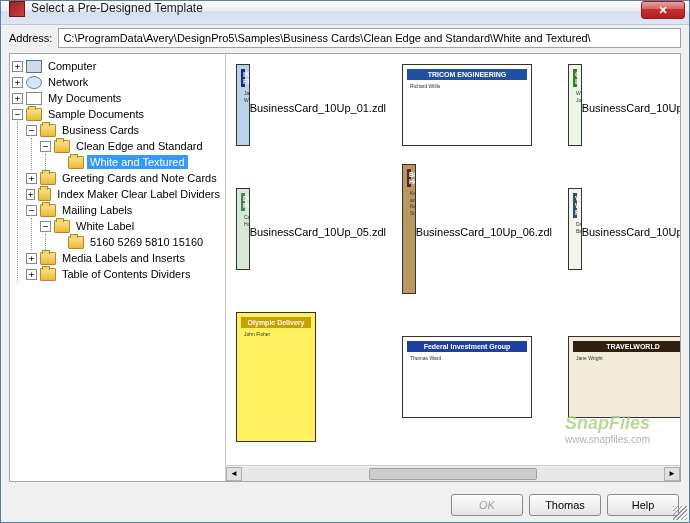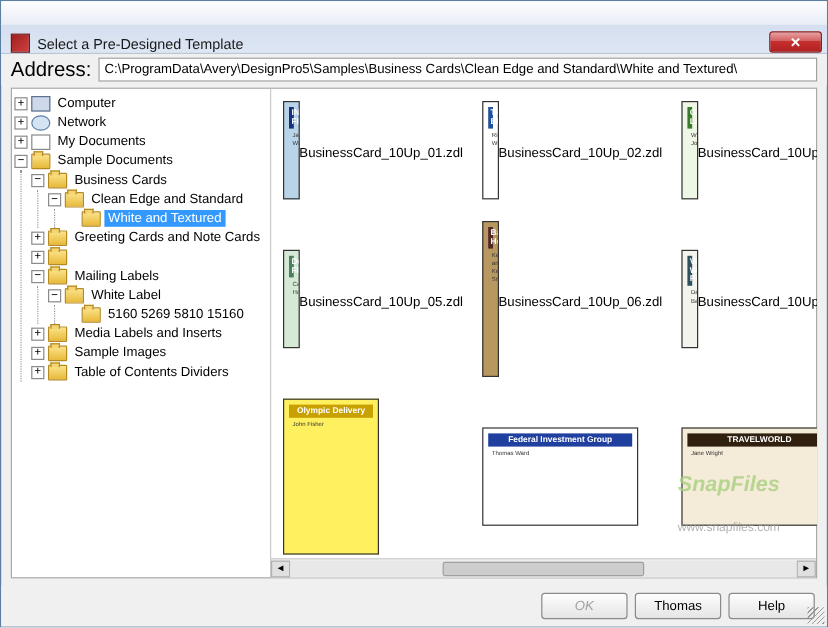--- a/index.html
+++ b/index.html
@@ -7,25 +7,25 @@
 
 .window {
   width: 690px; height: 523px;
   border: 1px solid #5a7fa0;
   background: #f0f0f0;
   display: flex; flex-direction: column;
   position: relative;
 }
 
 .titlebar {
-  height: 44px;
+  height: 24px;
   background: linear-gradient(to bottom, #fdfdfe, #e8edf5 45%, #d5dff0 46%, #dde6f3);
   border-bottom: 1px solid #b8c8d8;
-  display: flex; align-items: flex-end;
-  padding: 16px 4px 0 8px;
+  display: flex; align-items: flex-start;
+  padding: 0 4px 0 8px;
 }
 .titlebar .app-icon {
   width: 16px; height: 16px; margin-right: 6px;
   background: linear-gradient(135deg,#a02020,#d04040);
   border: 1px solid #701818;
 }
 .titlebar .title { flex: 1; color: #1a1a1a; font-size: 12px; }
 .close-btn {
   width: 44px; height: 18px;
   background: linear-gradient(to bottom,#e9a0a0,#d26060 45%,#c83030 46%,#b02020);
@@ -33,21 +33,21 @@
   display: flex; align-items: center; justify-content: center;
   color: #fff; font-weight: bold; font-size: 11px;
   cursor: pointer;
 }
 
 .address-row {
   height: 26px; display: flex; align-items: center;
   padding: 0 8px; gap: 6px;
   background: #f0f0f0;
 }
-.address-row label { font-size: 17px; }
+.address-row label { font-size: 11px; }
 .address-input {
   flex: 1; height: 20px; font-size: 11px;
   border: 1px solid #a0a0a0; padding: 0 4px;
   background: #fff;
 }
 
 .body {
   flex: 1; display: flex;
   border: 1px solid #a8a8a8; margin: 2px 8px 6px 8px;
   background: #fff;
@@ -118,21 +118,21 @@
 }
 .hscroll .track { flex:1; height:14px; background:#e8e8e8; position:relative; }
 .hscroll .thumb-bar { position:absolute; left:30%; width:40%; top:1px; bottom:1px; background:#cdcdcd; border:1px solid #a0a0a0; border-radius:2px; }
 .hscroll .arrow { width:16px; height:14px; background:#e0e0e0; border:1px solid #b0b0b0; text-align:center; font-size:8px; line-height:12px; cursor:pointer; }
 
 .watermark {
   position:absolute; right:30px; bottom:36px;
   font-size:18px; font-weight:bold; font-style:italic;
   color:#a8d080; opacity:0.8; pointer-events:none;
 }
-.watermark .sub { display:block; font-size:10px; font-weight:normal; color:#a0a0a0; font-style:normal;margin-top:20px; }
+.watermark .sub { display:block; font-size:10px; font-weight:normal; color:#a0a0a0; font-style:normal; }
 
 .footer {
   height: 34px; display:flex; align-items:center; justify-content:flex-end;
   padding: 0 10px; gap: 6px;
   background:#f0f0f0;
 }
 .btn {
   min-width: 72px; height: 22px;
   background: linear-gradient(#fdfdfd,#e5e5e5);
   border: 1px solid #8a8a8a; border-radius:3px;
@@ -214,20 +214,21 @@
             </div>
           </div>
           <div class="row">
               <span class="expander plus"></span>
               <span class="icon folder"></span>
               <span class="label">Greeting Cards and Note Cards</span>
             </div>
           <div class="row">
               <span class="expander plus"></span>
               <span class="icon folder"></span>
+              <span class="label">Index Maker Clear Label Dividers</span>
             </div>
           <div class="row">
               <span class="expander minus"></span>
               <span class="icon folder"></span>
               <span class="label">Mailing Labels</span>
             </div>
           <div class="children dotted">
             <div class="row">
                 <span class="expander minus"></span>
                 <span class="icon folder"></span>
@@ -242,46 +243,40 @@
             </div>
           </div>
           <div class="row">
               <span class="expander plus"></span>
               <span class="icon folder"></span>
               <span class="label">Media Labels and Inserts</span>
             </div>
           <div class="row">
               <span class="expander plus"></span>
               <span class="icon folder"></span>
-              <span class="label">Sample Images</span>
-            </div>
-          <div class="row">
-              <span class="expander plus"></span>
-              <span class="icon folder"></span>
               <span class="label">Table of Contents Dividers</span>
             </div>
         </div>
       </div>
     </div>
 
     <div class="gallery">
       <div class="grid" id="grid">
           <div class="thumb">
             <div class="card" style="background: rgb(185, 212, 232);">
               <div class="banner" style="background: rgb(22, 48, 124);">INCORP FINANCIAL</div>
               <div class="tiny" style="flex: 1 1 0%; padding: 3px;">Jason Wright</div>
             </div>
             <div class="thumb-label">BusinessCard_10Up_01.zdl</div>
           </div>
           <div class="thumb">
             <div class="card" style="background: rgb(255, 255, 255);">
               <div class="banner" style="background: rgb(32, 80, 160);">TRICOM ENGINEERING</div>
               <div class="tiny" style="flex: 1 1 0%; padding: 3px;">Richard Willis</div>
             </div>
-            <div class="thumb-label">BusinessCard_10Up_02.zdl</div>
           </div>
           <div class="thumb">
             <div class="card" style="background: rgb(238, 246, 230);">
               <div class="banner" style="background: rgb(58, 122, 42);">Greene Landscaping</div>
               <div class="tiny" style="flex: 1 1 0%; padding: 3px;">Willie Johnson</div>
             </div>
             <div class="thumb-label">BusinessCard_10Up_04.zdl</div>
           </div>
           <div class="thumb">
             <div class="card" style="background: rgb(214, 232, 214);">

